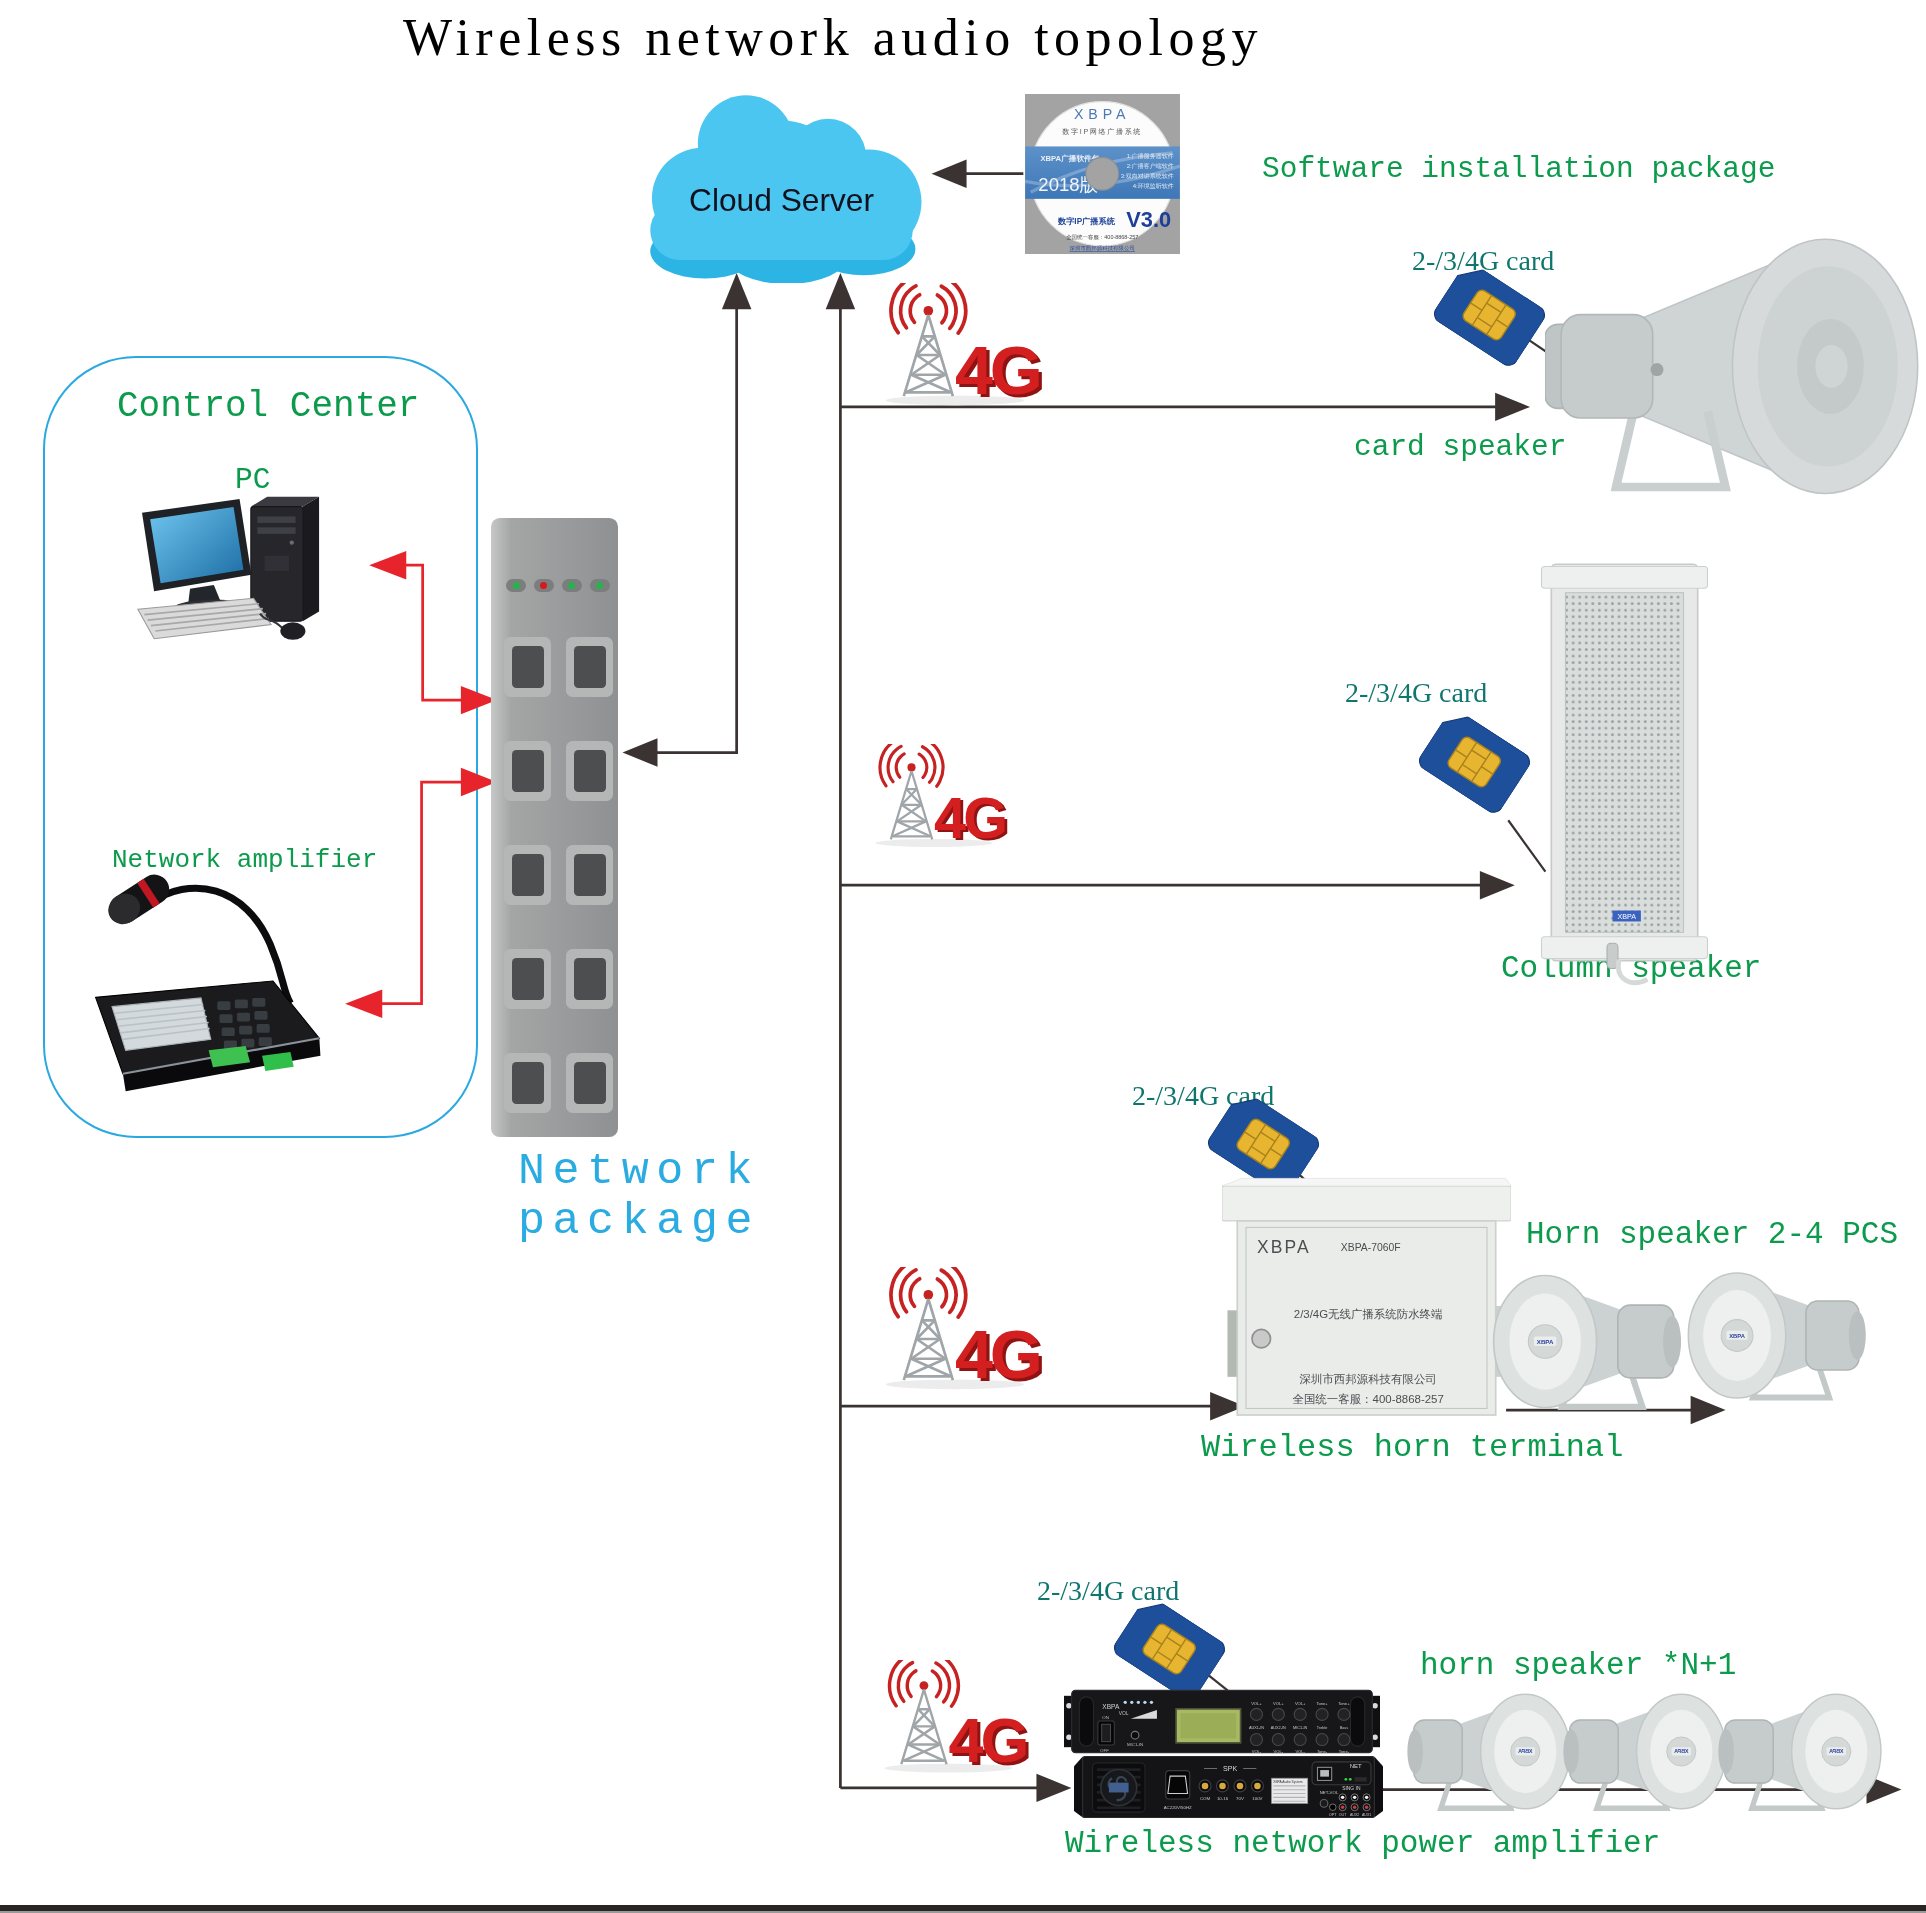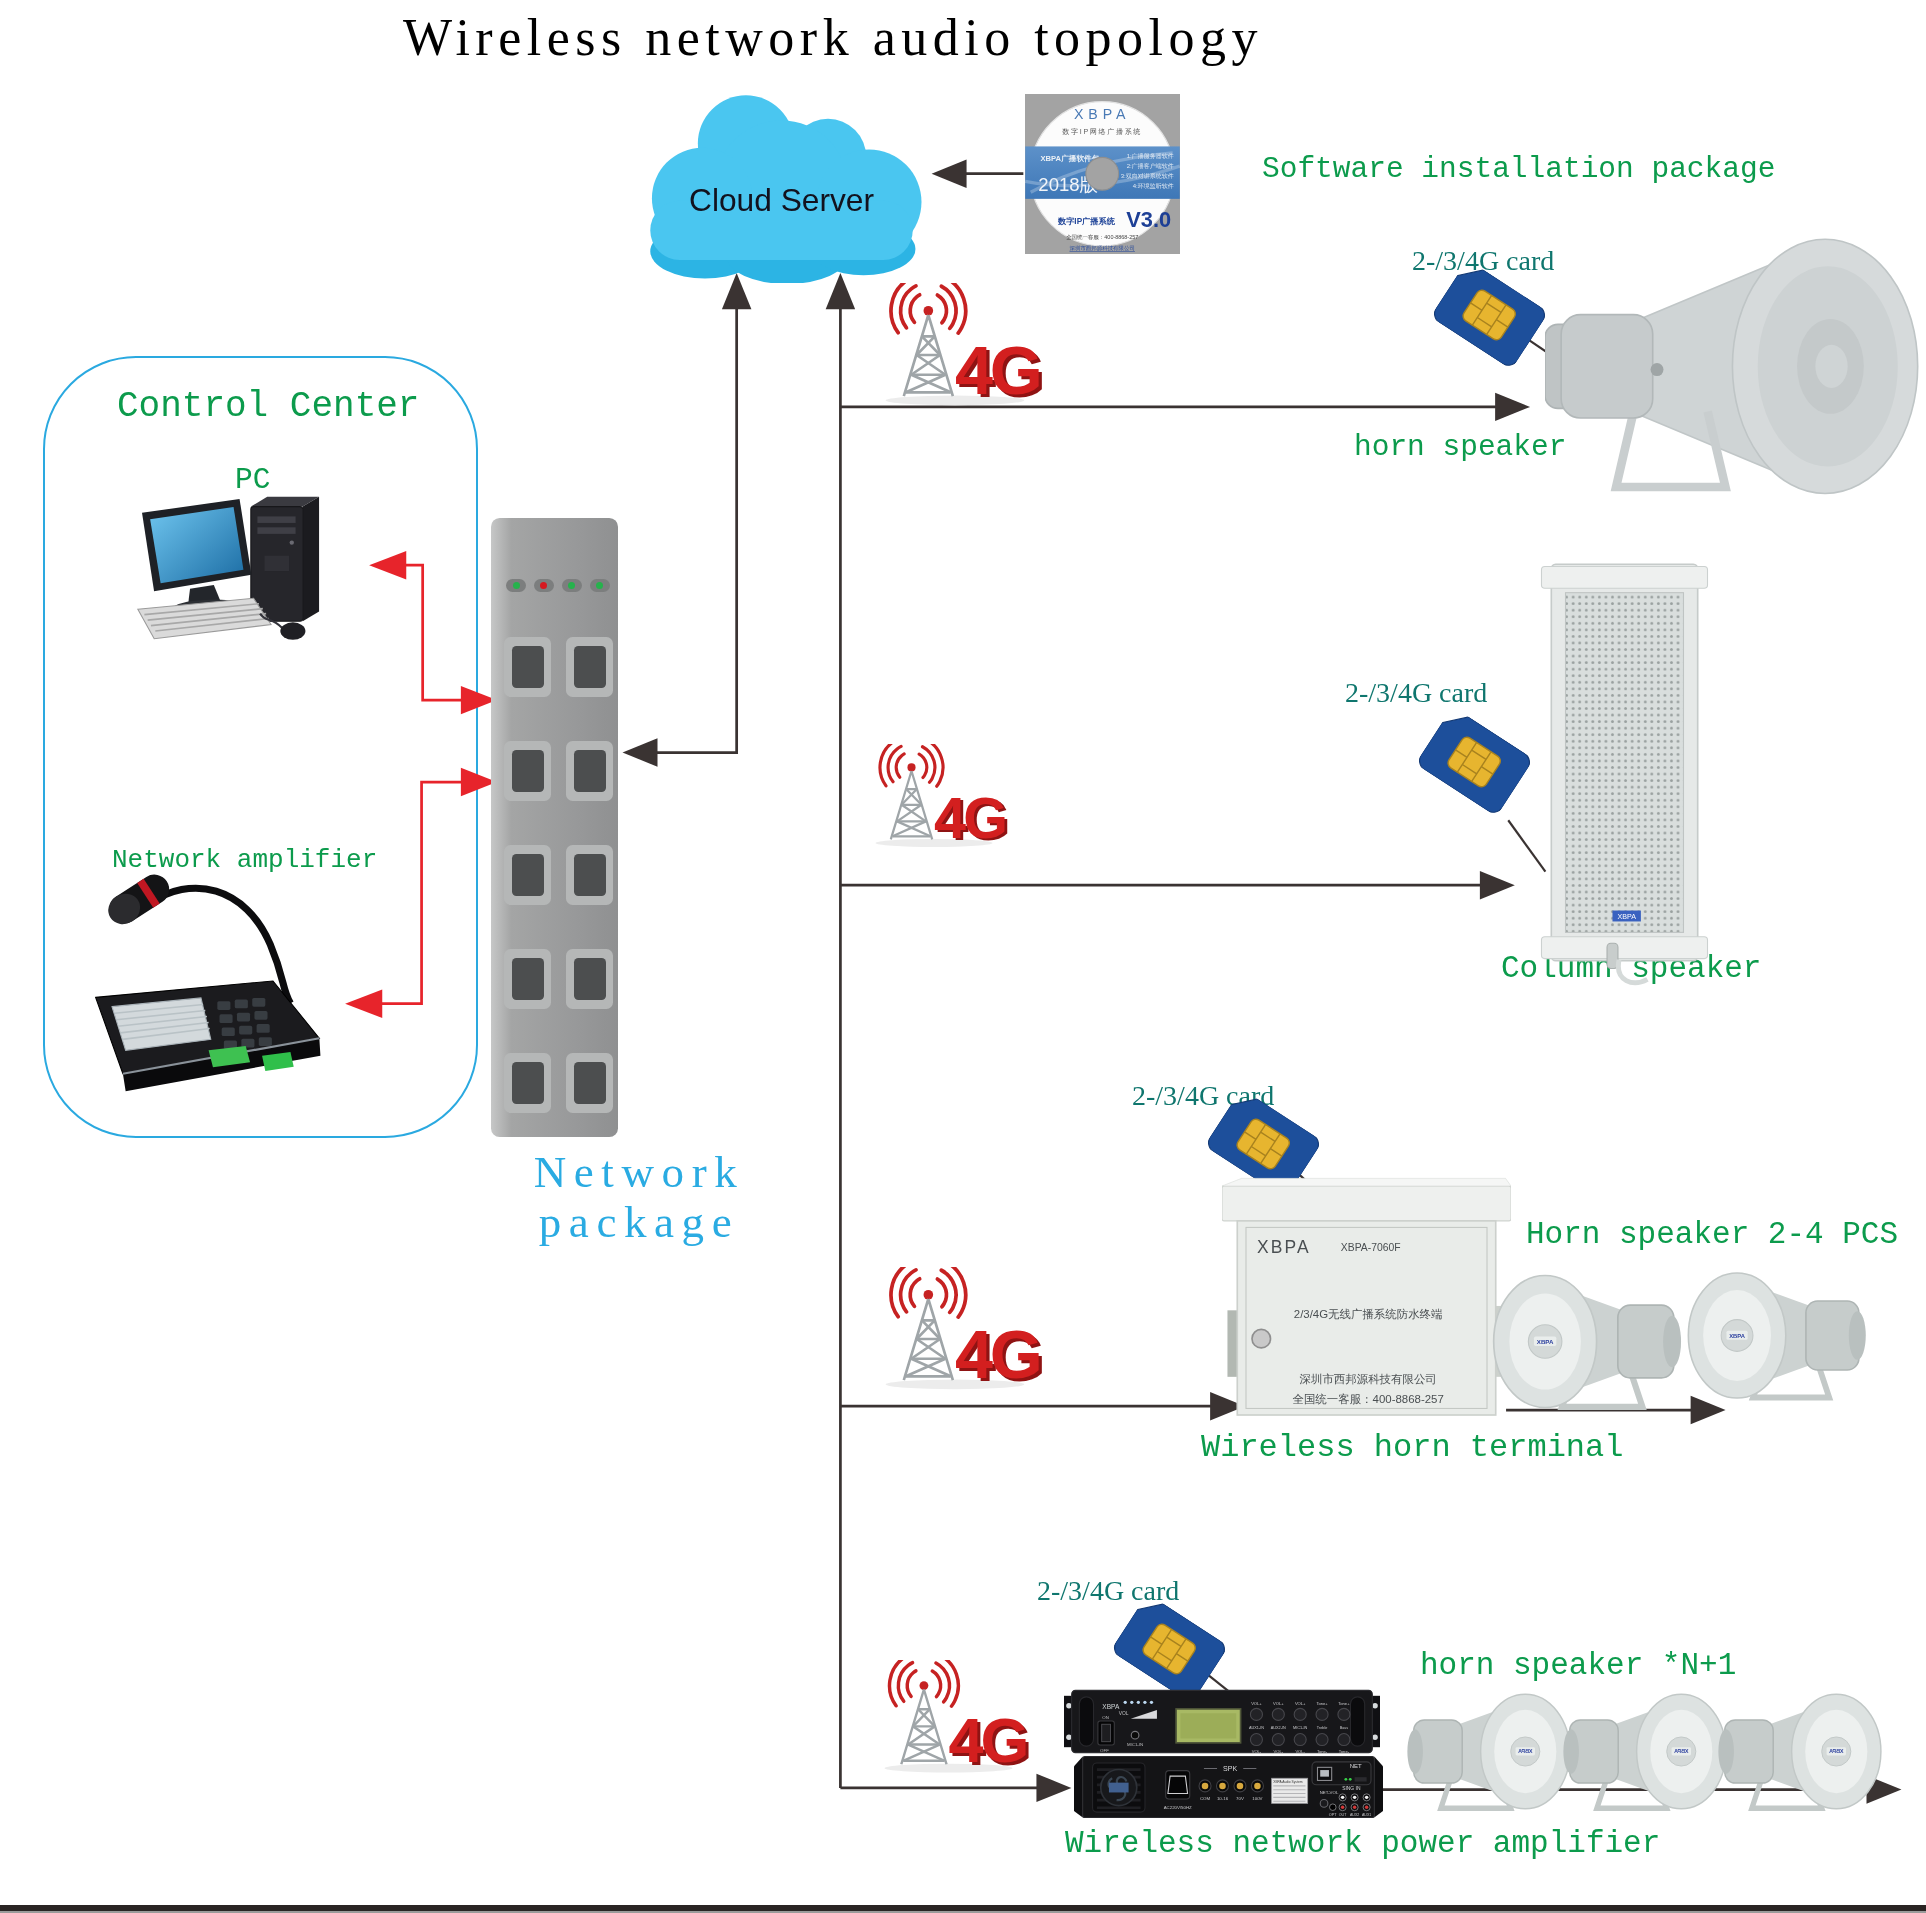--- a/index.html
+++ b/index.html
@@ -1,19 +1,19 @@
 <!DOCTYPE html>
 <html style="font-size:8.7px"><head>
 <meta charset="utf-8">
 <style>
   html,body{margin:0;padding:0;background:#fff;}
   body{width:1926px;height:1913px;position:relative;font-family:"Liberation Sans",sans-serif;overflow:hidden;}
   .lbl-green{position:absolute;font-family:"Liberation Mono","DejaVu Sans Mono",monospace;color:#0c9b4c;white-space:nowrap;}
   .lbl-black{position:absolute;font-family:Liberation Serif, serif;color:#0f766e;white-space:nowrap;}
-  .lbl-blue{position:absolute;font-family:Liberation Serif, serif;color:#2aabe2;white-space:nowrap;text-align:center;}
+  .lbl-blue{position:absolute;font-family:Liberation Mono, monospace;color:#2aabe2;white-space:nowrap;text-align:center;}
   #title{position:absolute;left:328px;top:7.6px;width:1010px;text-align:center;font-family:"Liberation Serif","DejaVu Serif",serif;font-size:52px;letter-spacing:5.5px;color:#000000;}
   #wires{position:absolute;left:0;top:0;z-index:1;}
   .dev{position:absolute;z-index:2;}
   #cc-box{position:absolute;left:43px;top:356px;width:431px;height:778px;border:2.2px solid #2aa9e0;border-radius:93px;z-index:0;}
   #switch{position:absolute;left:491px;top:518px;width:127px;height:619px;border-radius:8.7px;
           background:linear-gradient(90deg,#c6c7c7,#a4a5a5 16%,#979899 70%,#8f9091);z-index:2;}
   .ledrow{position:absolute;left:0;top:61px;width:127px;height:14px;}
   .led{position:absolute;width:19.7px;height:13px;border-radius:6.6px;background:#7c7e7e;display:flex;align-items:center;justify-content:center;}
   .led i{display:block;width:7px;height:7px;border-radius:50%;}
   .ports{position:absolute;left:13px;top:119px;display:grid;grid-template-columns:47px 47px;column-gap:15.3px;row-gap:44px;}
@@ -310,21 +310,21 @@
   <polygon points="160,165 520,15 520,480 160,330" fill="#cfd4d5" stroke="#c0c6c7" stroke-width="3"></polygon>
   <path d="M 175 285 L 132 470 L 335 470 L 302 330" stroke="#c9cecf" stroke-width="16" fill="none"></path>
   <rect x="0" y="168" width="58" height="156" rx="24" fill="#bfc4c5" stroke="#aeb4b5" stroke-width="3"></rect>
   <rect x="30" y="150" width="170" height="192" rx="36" fill="#c6cbcc" stroke="#b2b8b9" stroke-width="3"></rect>
   <circle cx="208" cy="252" r="12" fill="#9fa5a6"></circle>
   <ellipse cx="520" cy="246" rx="172" ry="236" fill="#d6dadb" stroke="#bfc5c6" stroke-width="3"></ellipse>
   <ellipse cx="525" cy="246" rx="130" ry="186" fill="#cdd2d3"></ellipse>
   <ellipse cx="530" cy="246" rx="62" ry="88" fill="#c4c9ca"></ellipse>
   <ellipse cx="532" cy="246" rx="30" ry="40" fill="#cfd4d5"></ellipse>
 </svg>
-<div class="lbl-green" style="left:1354px;top:430px;font-size:29.5px">horn speaker</div>
+<div class="lbl-green" style="left:1354px;top:430px;font-size:29.5px">card speaker</div>
 
 <svg class="dev" style="left:1537px;top:561px" width="175" height="426" viewBox="0 0 320 780">
   <rect x="26" y="6" width="268" height="726" rx="8" fill="#e6e9e8" stroke="#c6cbca" stroke-width="3"></rect>
   <rect x="8" y="10" width="304" height="40" rx="6" fill="#eef0ef" stroke="#ccd1d0" stroke-width="2"></rect>
   <rect x="8" y="688" width="304" height="40" rx="6" fill="#eef0ef" stroke="#ccd1d0" stroke-width="2"></rect>
   <rect x="52" y="58" width="216" height="622" fill="url(#dots)" stroke="#bfc4c3" stroke-width="2"></rect>
   <rect x="138" y="640" width="52" height="20" fill="#3a62c0"></rect>
   <text x="164" y="655" font-size="13" fill="#fff" text-anchor="middle">XBPA</text>
   <rect x="128" y="700" width="20" height="46" rx="7" fill="#c8cdcc" stroke="#aab0af" stroke-width="2"></rect>
   <path d="M 150 730 C 142 770 176 780 202 766" stroke="#d5dad9" stroke-width="9" fill="none"></path>

